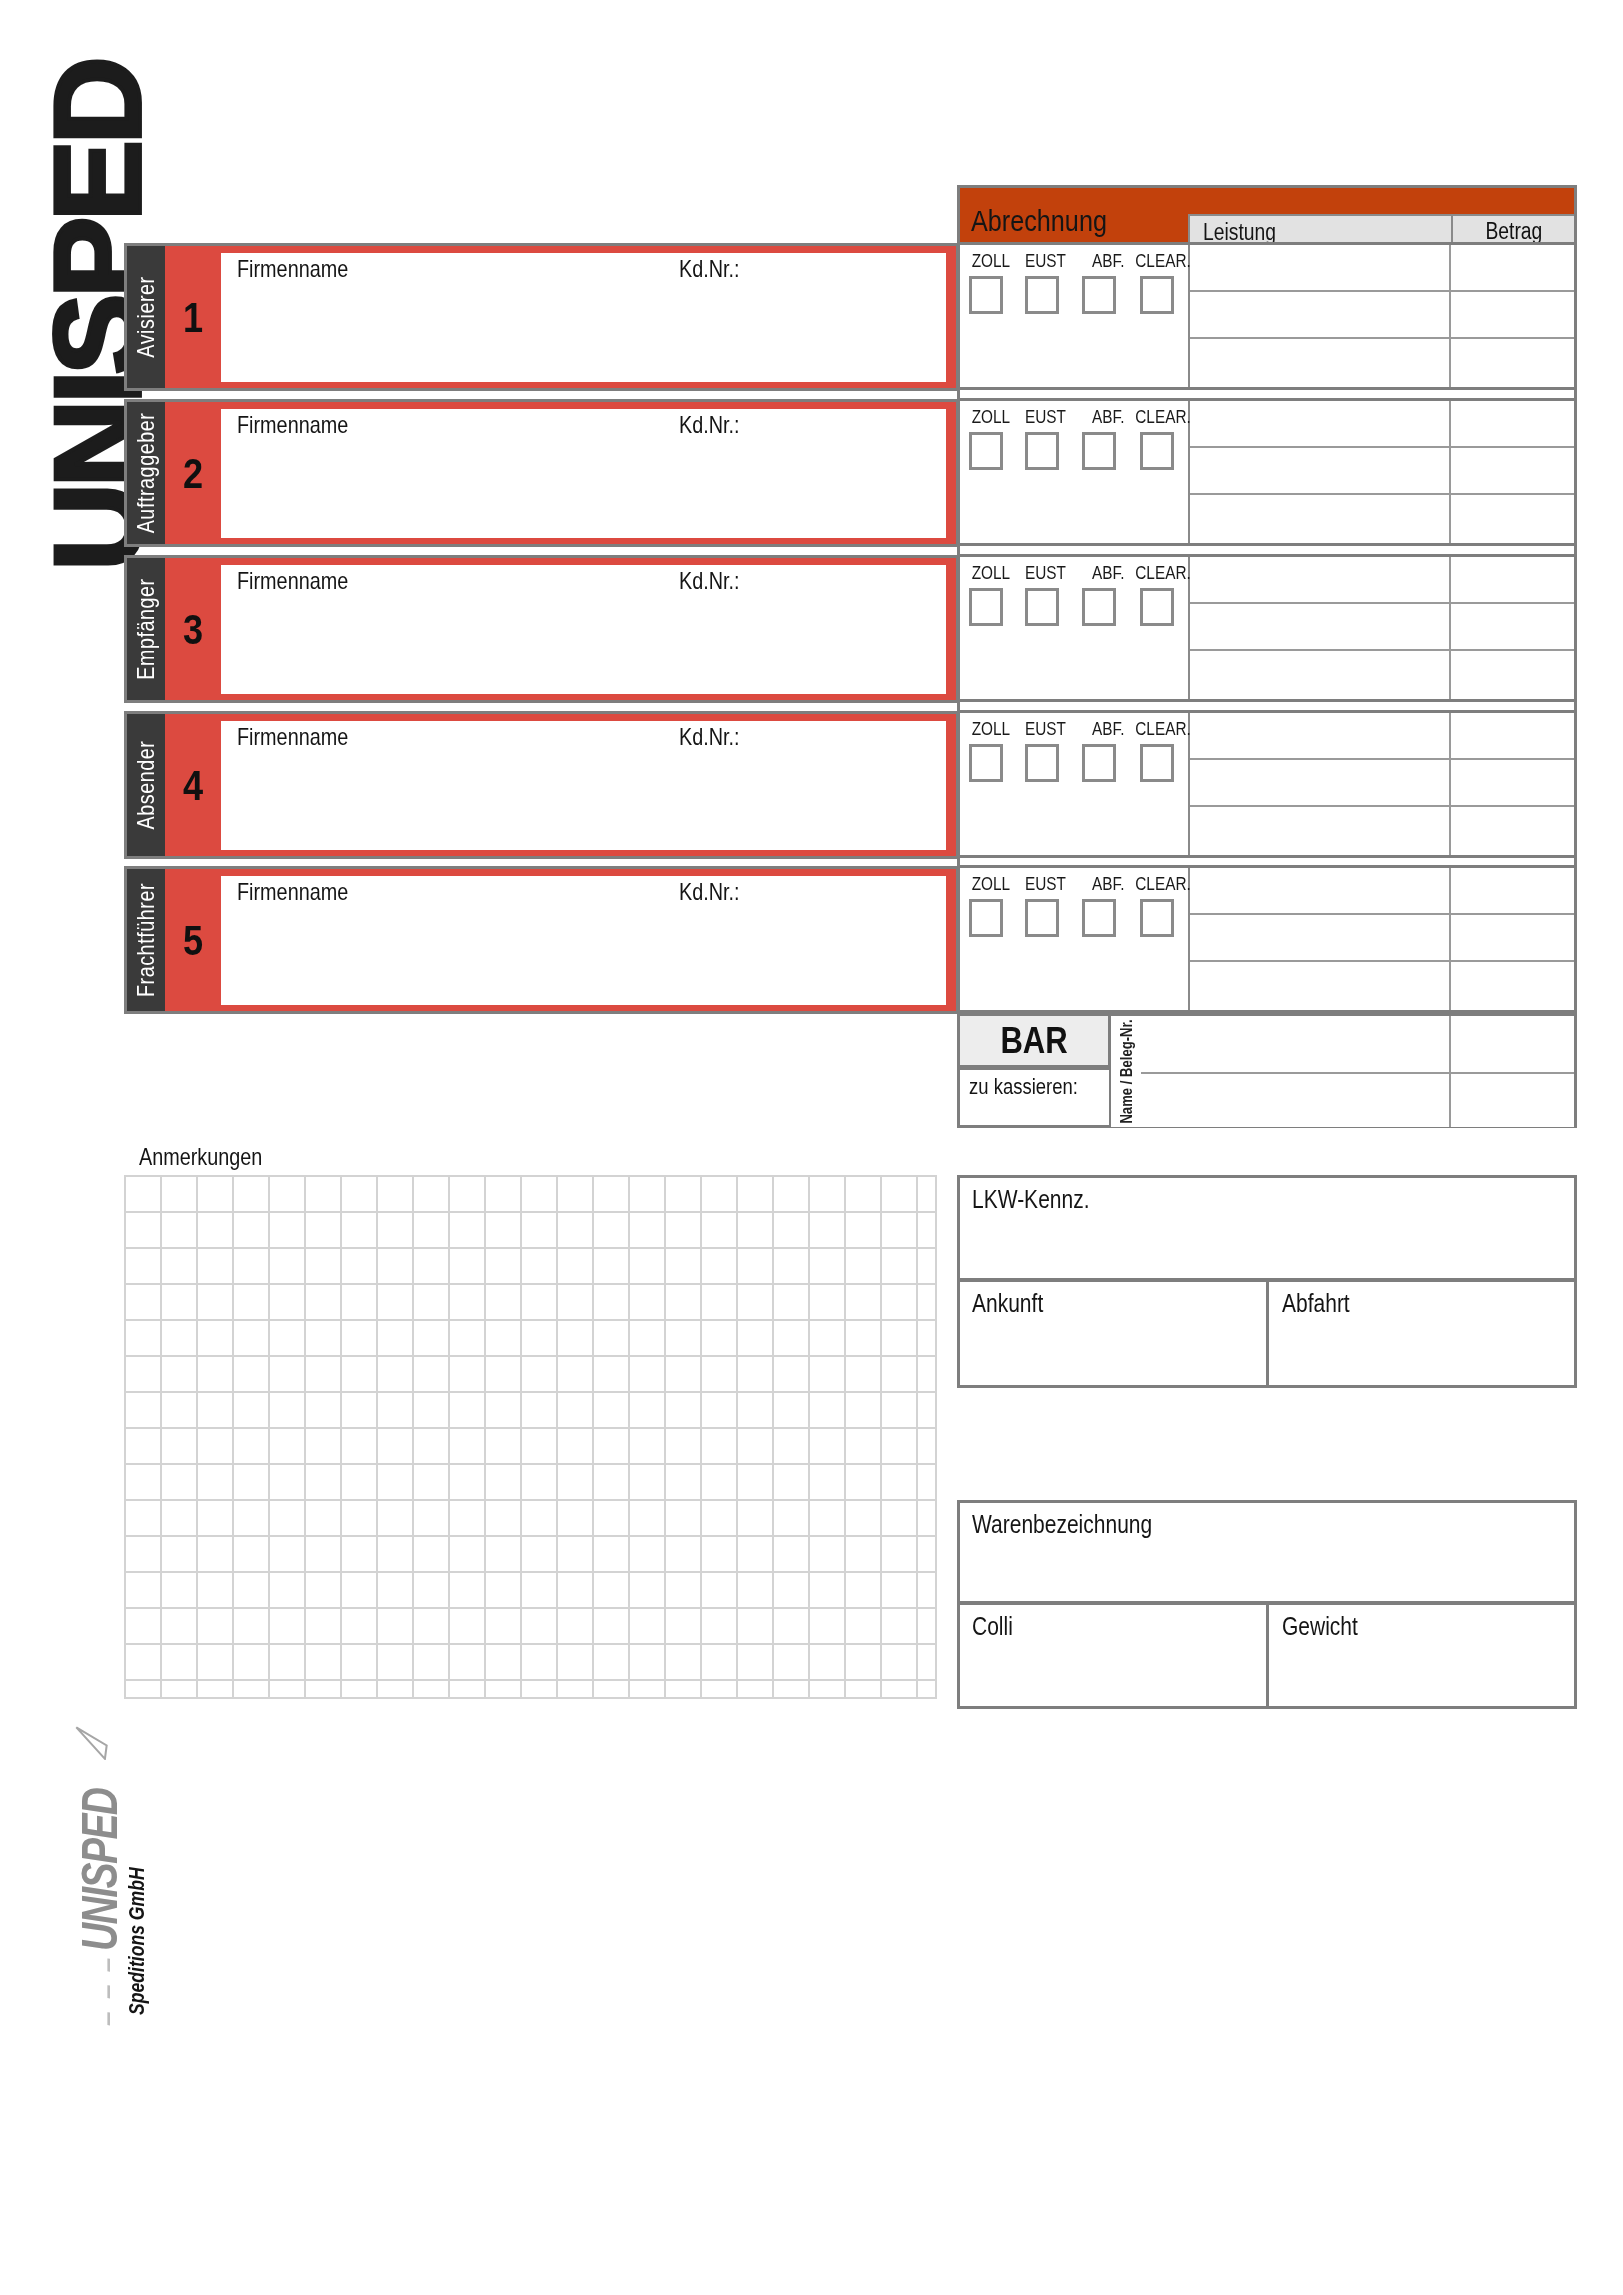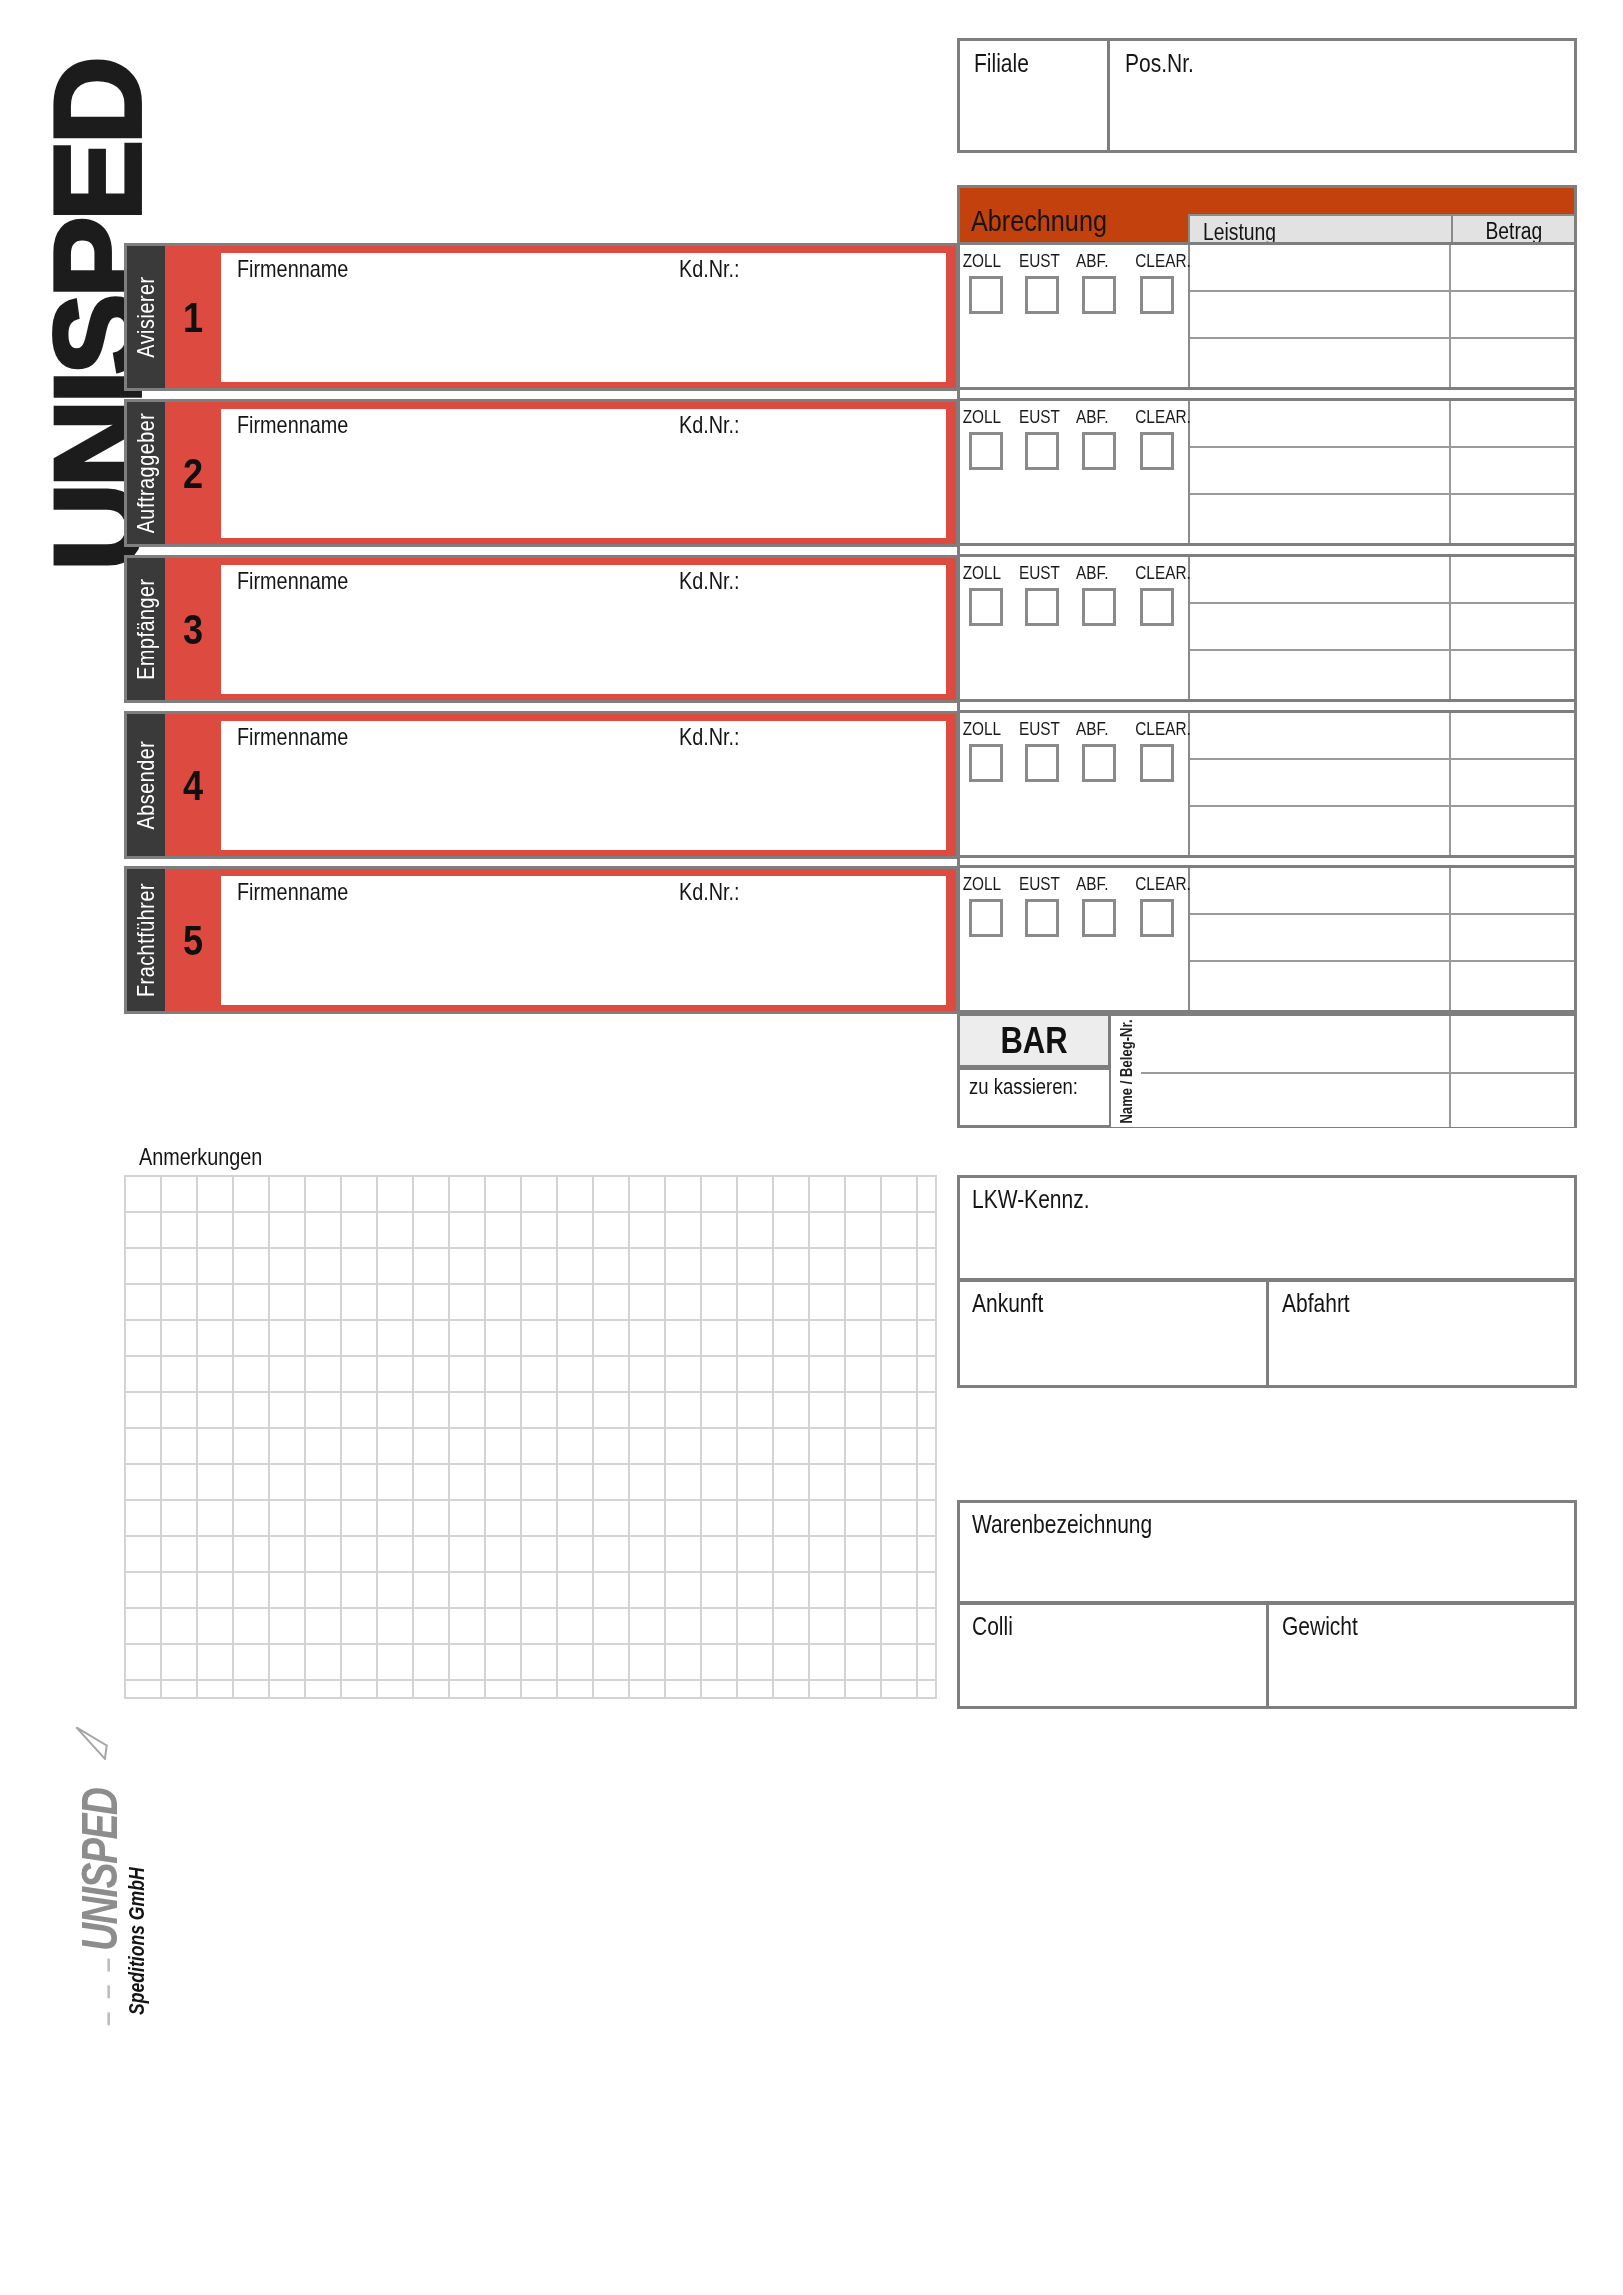--- a/index.html
+++ b/index.html
@@ -30,21 +30,21 @@
   .lb-band{position:absolute;left:228px;right:0;top:25.5px;height:33px;background:#e2e2e2;
            border-top:2px solid #8a8a8a;border-left:2px solid #8a8a8a;border-bottom:3.9px solid #8a8a8a}
   .band-vdiv{position:absolute;left:261px;top:0;bottom:0;width:2px;background:#8a8a8a}
   .betrag-wrap{position:absolute;left:263px;right:0;top:2.6px;text-align:center}
 
   .abr-sec{position:absolute;left:0;right:0;height:148px;background:#fff;
            border-top:3.9px solid #7e7e7e;border-bottom:3.9px solid #7e7e7e}
   .sec-split{position:absolute;left:228px;top:0;bottom:0;width:2px;background:#8a8a8a}
   .sec-line{position:absolute;left:230px;right:0;height:2px;background:#9a9a9a}
   .sec-vcol{position:absolute;left:489px;top:0;bottom:0;width:2px;background:#9a9a9a}
-  .cb-label{position:absolute;top:5.2px;width:55px;text-align:left;font-size:18.3px;color:#1a1a1a}
+  .cb-label{position:absolute;top:5.2px;width:55px;text-align:right;font-size:18.3px;color:#1a1a1a}
   .cbx{position:absolute;top:31px;width:34px;height:38px;border:3.3px solid #8a8a8a;background:#fff}
   .fill-area{position:absolute;background:transparent}
 
   .bar-sec{position:absolute;left:0;right:0;top:825px;height:114px;background:#fff;border-top:3.9px solid #7e7e7e}
   .bar-box{position:absolute;left:0;top:0;width:151px;height:52px;background:#ededed;
            border-right:3.3px solid #7e7e7e;border-bottom:3.3px solid #7e7e7e;
            display:flex;align-items:center;justify-content:center;font-size:37px;font-weight:bold}
   .zuk-box{position:absolute;left:0;top:52px;bottom:0;width:151px;background:#fff;
            border:2.6px solid #7e7e7e;border-left:0}
   .name-strip{position:absolute;left:152px;top:0;bottom:0;width:29px;display:flex;
@@ -85,27 +85,20 @@
   .f46{font-size:30px}.f40{font-size:26px}.f38{font-size:25px}.f36{font-size:23.6px}.f35{font-size:23px}.f34{font-size:22px}
 </style>
 </head>
 <body>
 
 <div class="page">
 
   <div class="top-logo">UNISPED</div>
 
 
-  <div class="gbox" style="left:957px;top:38px;width:620px;height:115px">
-    <div class="vdiv" style="left:147px;top:0;bottom:0;width:3.3px"></div>
-    <div class="fill-area" style="left:0;top:0;width:147px;bottom:0"></div>
-    <div class="fill-area" style="left:151px;top:0;right:0;bottom:0"></div>
-    <div class="lbl cond f38" style="left:14.4px;top:7.9px">Filiale</div>
-    <div class="lbl cond f38" style="left:165px;top:7.9px">Pos.Nr.</div>
-  </div>
 
   <div class="gbox" style="left:957px;top:185px;width:620px;height:943px">
     <div class="abr-head">
       <div class="lbl cond f46" style="left:10.5px;top:15.7px">Abrechnung</div>
       <div class="lb-band">
         <div class="lbl cond f35" style="left:13px;top:3.3px">Leistung</div>
         <div class="band-vdiv"></div>
         <div class="betrag-wrap"><span class="condc f35">Betrag</span></div>
       </div>
     </div>

